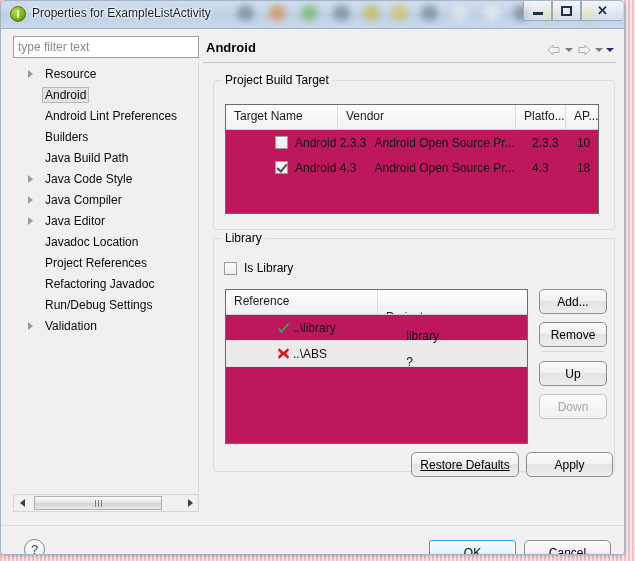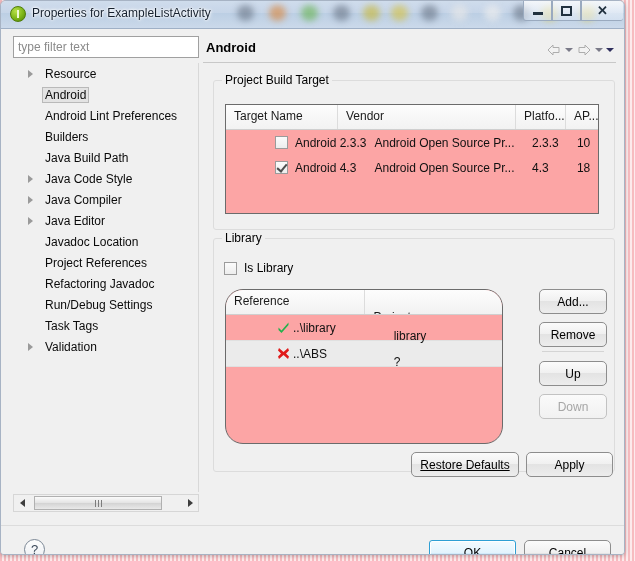--- a/index.html
+++ b/index.html
@@ -269,21 +269,21 @@
     width: 400px; height: 148px;
   }
   #group-library {
     left: 10px; top: 202px;
     width: 400px; height: 232px;
   }
 
   
   .table {
     position: absolute;
-    background: #fca5a5;
+    background: #be185d;
     border: 1px solid #6b6b6b;
     box-sizing: border-box;
     overflow: hidden;
   }
   #build-table {
     left: 11px; top: 23px;
     width: 374px; height: 110px;
   }
   .thead {
     display: flex;
@@ -337,21 +337,21 @@
     left: 3px; top: 0px;
     width: 4px; height: 8px;
     border: solid #4d4d4d;
     border-width: 0 2px 2px 0;
     transform: rotate(40deg);
   }
 
   
   #lib-table {
     left: 11px; top: 50px;
-    width: 278px; height: 155px; border-radius: 18px;
+    width: 303px; height: 155px;
   }
   .lc-ref  { width: 152px; }
   .lc-proj { width: 149px; border-right: none; margin-top: 16px; }
   .trow.sel { background: #ebebeb; border-top: 1px solid #e0e0e0; border-bottom: 1px solid #e0e0e0; }
 
   .mark { width: 16px; margin-right: 2px; flex: 0 0 auto; display:flex; align-items:center; justify-content:center;}
 
   #is-library-row {
     position: absolute;
     left: 10px; top: 22px;
@@ -510,23 +510,20 @@
           <span class="tree-label">Javadoc Location</span>
         </div>
         <div class="tree-item">
           <span class="tree-label">Project References</span>
         </div>
         <div class="tree-item">
           <span class="tree-label">Refactoring Javadoc</span>
         </div>
         <div class="tree-item">
           <span class="tree-label">Run/Debug Settings</span>
-        </div>
-        <div class="tree-item">
-          <span class="tree-label">Task Tags</span>
         </div>
         <div class="tree-item">
           <span class="tree-arrow"></span>
           <span class="tree-label">Validation</span>
         </div>
       </div>
 
       <div id="tree-scrollbar">
         <div class="sb-arrow left">
             <i></i>

